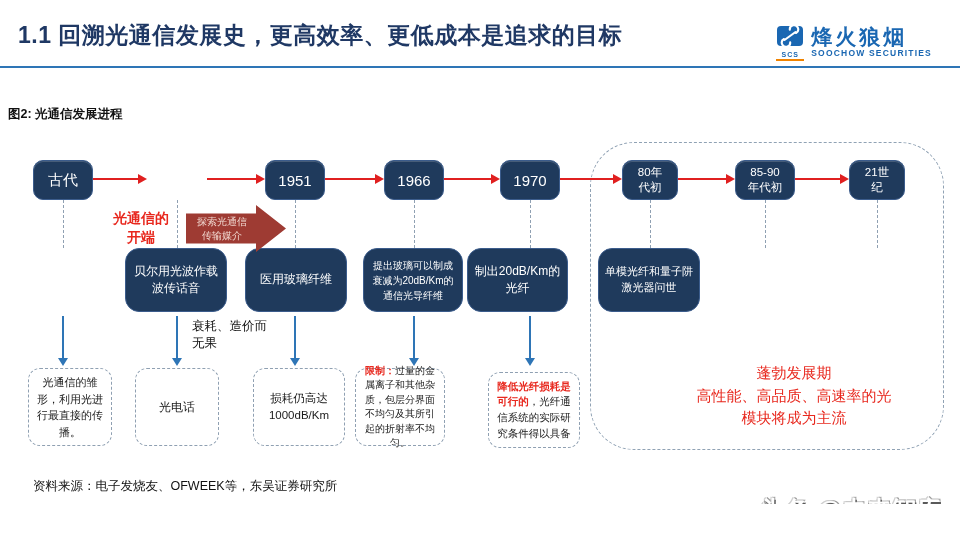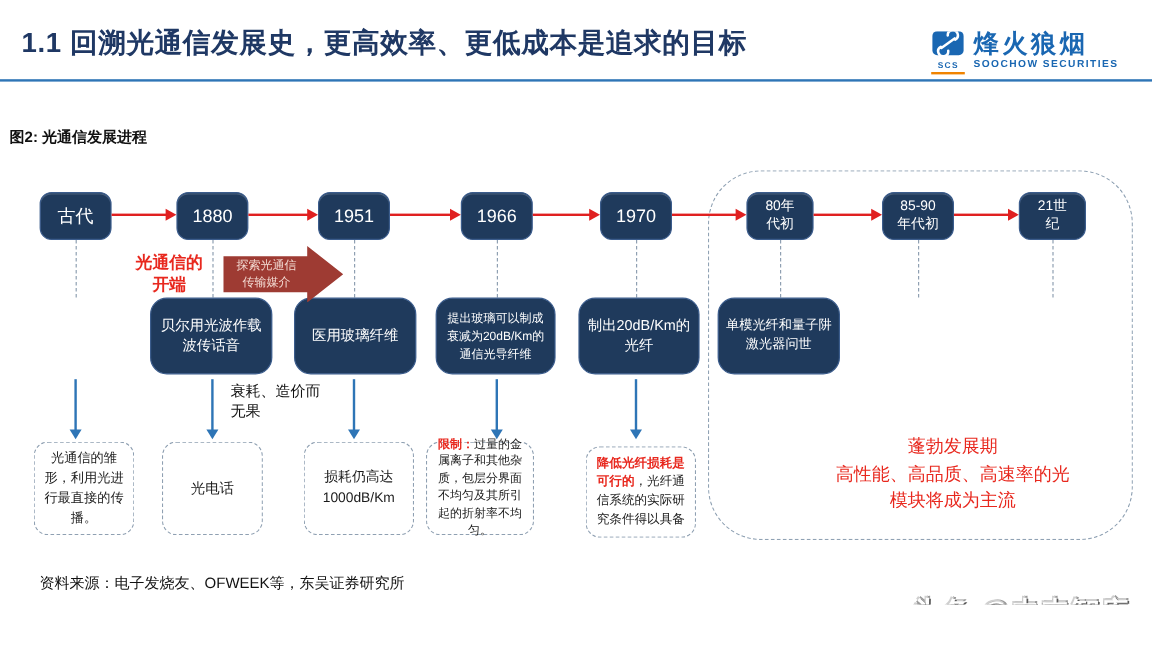--- a/index.html
+++ b/index.html
@@ -99,21 +99,20 @@
       <div class="logo-en">SOOCHOW SECURITIES</div>
     </div>
   </div>
   <div class="title-rule"></div>
 
   <div class="fig-caption">图2:  光通信发展进程</div>
 
   <div class="bigdash"></div>
 
   <div class="node" style="left:33px;width:60px">古代</div>
-  <div class="node" style="left:147px;width:60px">1880</div>
   <div class="node" style="left:265px;width:60px">1951</div>
   <div class="node" style="left:384px;width:60px">1966</div>
   <div class="node" style="left:500px;width:60px">1970</div>
   <div class="node small" style="left:622px;width:56px">80年
 代初</div>
   <div class="node small" style="left:735px;width:60px">85-90
 年代初</div>
   <div class="node small" style="left:849px;width:56px">21世
 纪</div>
 
@@ -151,21 +150,21 @@
   <div class="vdash" style="left:295px"></div>
   <div class="vdash" style="left:414px"></div>
   <div class="vdash" style="left:530px"></div>
   <div class="vdash" style="left:650px"></div>
   <div class="vdash" style="left:765px"></div>
   <div class="vdash" style="left:877px"></div>
 
   <div class="darkbox" style="left:125px;width:102px">贝尔用光波作载波传话音</div>
   <div class="darkbox" style="left:245px;width:102px">医用玻璃纤维</div>
   <div class="darkbox f10" style="left:363px;width:100px">提出玻璃可以制成衰减为20dB/Km的通信光导纤维</div>
-  <div class="darkbox" style="left:482px;width:101px">制出20dB/Km的光纤</div>
+  <div class="darkbox" style="left:467px;width:101px">制出20dB/Km的光纤</div>
   <div class="darkbox f11" style="left:598px;width:102px">单模光纤和量子阱激光器问世</div>
 
   <div class="bluearrow" style="left:58px">
       <i class="shaft"></i>
       <i class="head"></i>
     </div>
   <div class="bluearrow" style="left:172px">
       <i class="shaft"></i>
       <i class="head"></i>
     </div>

